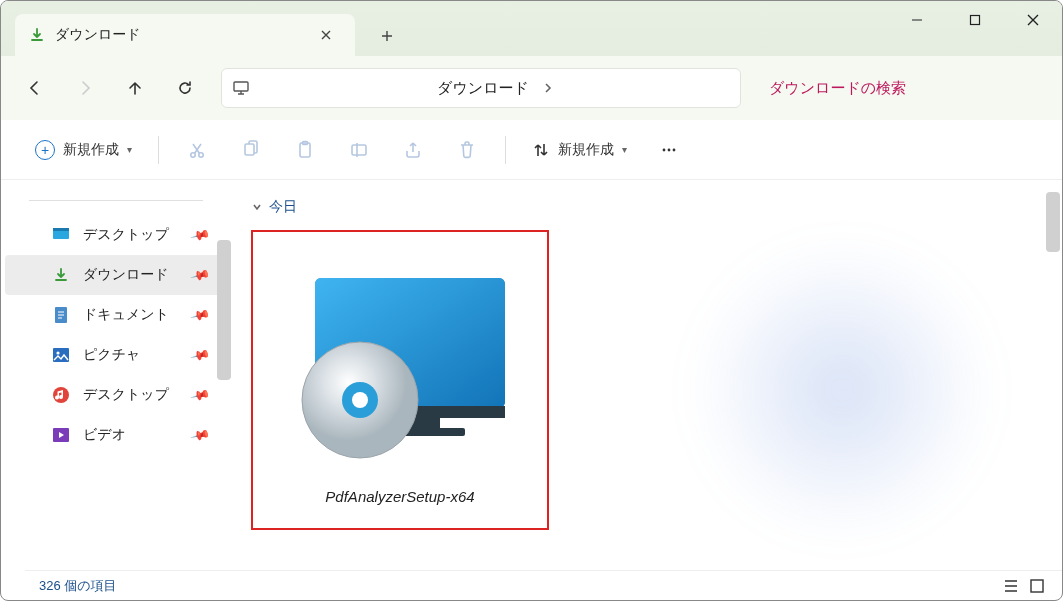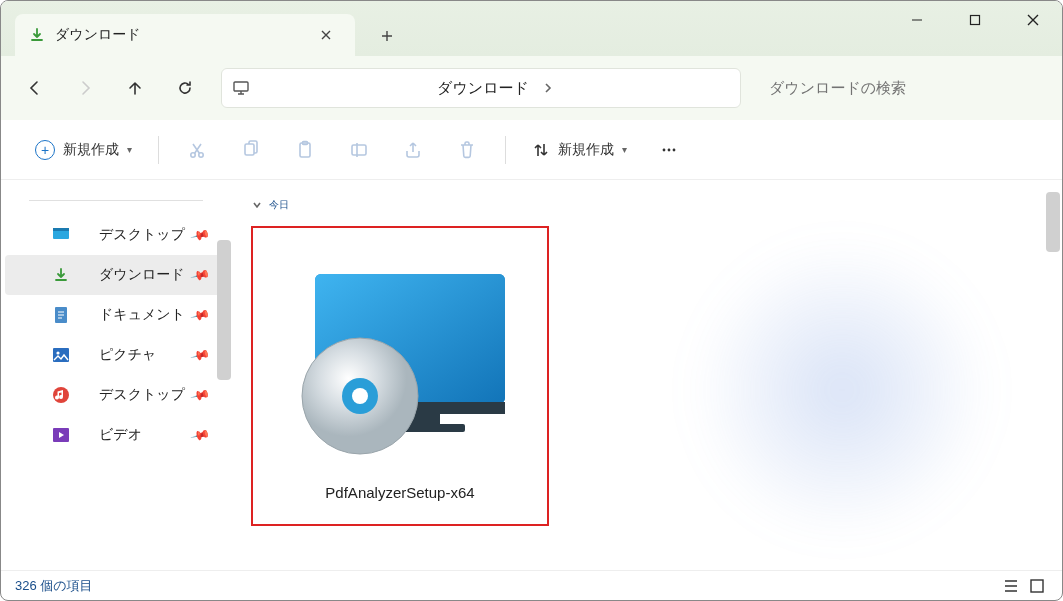--- a/index.html
+++ b/index.html
@@ -17,51 +17,51 @@
 
 
 .addrrow { display: flex; align-items: center; height: 64px; background: #f5f9f2; padding: 0 12px; gap: 6px; }
 .nav-btn { width: 44px; height: 40px; display: flex; align-items: center; justify-content: center; border-radius: 6px; color: #333; }
 .nav-btn.disabled { color: #bbb; }
 .addrbox { flex: 1; max-width: 520px; height: 40px; background: #fff; border: 1px solid #e0e4dc; border-radius: 6px; display: flex; align-items: center; padding: 0 10px; gap: 10px; margin-left: 8px; }
 .addr-icon { color: #555; }
 .addr-content { flex: 1; display: flex; align-items: center; justify-content: center; gap: 14px; }
 .addr-text { font-size: 15px; color: #222; }
 .addr-chevron { color: #666; }
-.searchbox { width: 212px; height: 40px; display: flex; align-items: center; color: #737373; font-size: 15px; padding: 0 14px; margin-left: 8px; }
+.searchbox { width: 212px; height: 40px; display: flex; align-items: center; color: #be185d; font-size: 15px; padding: 0 14px; margin-left: 8px; }
 
 
 .toolbar { display: flex; align-items: center; height: 60px; background: #fff; border-bottom: 1px solid #eee; padding: 0 22px; gap: 6px; }
 .tb-btn { height: 40px; padding: 0 12px; display: flex; align-items: center; gap: 8px; border-radius: 6px; color: #333; font-size: 14px; }
 .tb-icon-btn { width: 48px; height: 40px; display: flex; align-items: center; justify-content: center; border-radius: 6px; }
 .tb-icon-btn.disabled svg { stroke: #b5c7e0; }
 .tb-sep { width: 1px; height: 28px; background: #ddd; margin: 0 8px; }
 .plus-circle { width: 20px; height: 20px; border: 1.5px solid #1a73c7; border-radius: 50%; display: flex; align-items: center; justify-content: center; color: #1a73c7; font-size: 14px; line-height: 1; }
 .spacer { flex: 1; }
 .chev-down-sm { font-size: 10px; color: #666; }
 
 
 .body { flex: 1; display: flex; overflow: hidden; background: #fff; }
 .sidebar { width: 230px; display: flex; flex-direction: column; padding-top: 20px; position: relative; }
 .side-divider { height: 1px; background: #e0e0e0; margin: 0 28px 14px 28px; }
-.side-item { display: flex; align-items: center; height: 40px; padding-left: 46px; gap: 28px; font-size: 14px; color: #222; border-radius: 4px; margin: 0 4px; position: relative; }
+.side-item { display: flex; align-items: center; height: 40px; padding-left: 46px; gap: 12px; font-size: 14px; color: #222; border-radius: 4px; margin: 0 4px; position: relative; }
 .side-item.active { background: #ececec; }
 .side-item .pin { position: absolute; right: 18px; color: #888; font-size: 13px; transform: rotate(30deg); }
 .side-icon { width: 20px; height: 20px; display: flex; align-items: center; justify-content: center; }
 .sb-track { position: absolute; right: 0; top: 60px; width: 14px; height: 140px; background: #d0d0d0; border-radius: 4px; }
 
 .content { flex: 1; position: relative; padding: 12px 20px; overflow: hidden; }
-.group-hdr { display: flex; align-items: center; gap: 6px; font-size: 10px; color: #1a4e8a; margin: 6px 0 14px 0; }
+.group-hdr { display: flex; align-items: center; gap: 6px; font-size: 14px; color: #1a4e8a; margin: 6px 0 14px 0; }
 .group-hdr .chev { color: #666; }
 .file-item { width: 298px; height: 300px; border: 2px solid #d22; display: flex; flex-direction: column; align-items: center; justify-content: center; gap: 20px; padding-top: 12px; }
-.file-label { font-size: 15px; color: #222; }
+.file-label { font-size: 15px; color: #222; font-style: italic; }
 .blur-blob { position: absolute; right: 70px; top: 60px; width: 300px; height: 300px; background: radial-gradient(circle, rgba(100,140,220,0.25), rgba(255,255,255,0) 70%); filter: blur(20px); border-radius: 50%; }
 .ct-scroll { position: absolute; right: 2px; top: 12px; width: 14px; height: 60px; background: #d0d0d0; border-radius: 4px; }
 
-.statusbar { height: 30px; border-top: 1px solid #eee; display: flex; align-items: center; padding: 0 14px; font-size: 13px; color: #1a4e8a; }
+.statusbar { height: 30px; border-top: 1px solid #eee; display: flex; align-items: center; padding: 0 14px; font-size: 13px; color: #1a4e8a; margin-left: 24px; }
 .view-toggle { margin-left: auto; display: flex; gap: 4px; color: #333; }
 .vt-btn { width: 22px; height: 22px; display: flex; align-items: center; justify-content: center; }
 
 svg { display: block; }
 </style>
 </head>
 <body>
 
 <div class="titlebar">
   <div class="tab">

